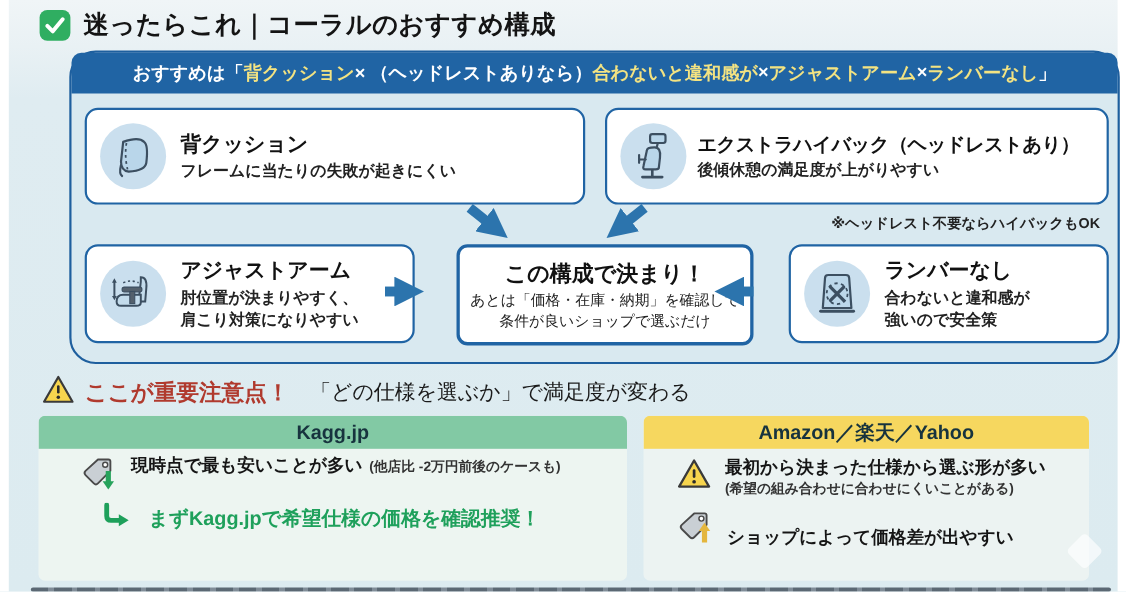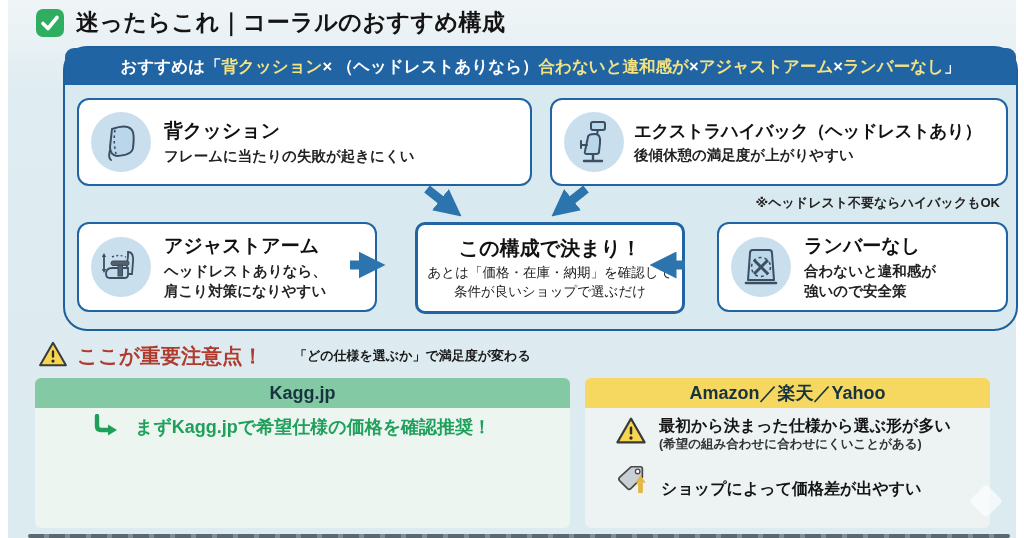--- a/index.html
+++ b/index.html
@@ -36,21 +36,21 @@
   .box-desc{font-size:14.5px;font-weight:600;color:#222;margin-top:3px;line-height:1.35;}
   .center-title{font-size:20px;font-weight:700;color:#111;}
   .center-desc{font-size:13.5px;font-weight:400;color:#222;line-height:1.4;}
   .hb-note{position:absolute;right:16px;top:146px;font-size:13px;font-weight:700;color:#222;}
 
   .arrow-layer{position:absolute;left:0;top:0;width:1024px;height:538px;pointer-events:none;}
 
   
   .warnhead{position:absolute;left:38px;top:340px;display:flex;align-items:center;gap:9px;}
   .warnhead .em{font-size:20.5px;font-weight:700;color:#b03a2e;}
-  .warnhead .rest{font-size:13px;font-weight:700;color:#1a1a1a;margin-left:22px;}
+  .warnhead .rest{font-size:19px;font-weight:400;color:#1a1a1a;margin-left:10px;}
 
   
   .panel{position:absolute;top:378px;height:150px;border-radius:6px;overflow:hidden;box-sizing:border-box;}
   .panel-kagg{left:35px;width:535px;background:#edf5f1;}
   .panel-mkt{left:585px;width:405px;background:#ecf3f2;}
   .panel-header{height:30px;display:flex;align-items:center;justify-content:center;
     font-size:18px;font-weight:700;color:#17333e;}
   .panel-kagg .panel-header{background:#82c9a4;}
   .panel-mkt .panel-header{background:#f6d75f;}
   .prow{display:flex;align-items:flex-start;gap:12px;padding:8px 8px 0 38px;}
@@ -140,21 +140,21 @@
             <rect x="20" y="21" width="4.5" height="11" fill="#54606c" stroke="#3c4f61" stroke-width="1"></rect>
             <path d="M14 13 Q21 10 28 13" fill="none" stroke="#3c4f61" stroke-width="1.4" stroke-dasharray="2 2.4"></path>
             <line x1="6" y1="12" x2="6" y2="26" stroke="#3c4f61" stroke-width="1.8"></line>
             <path d="M6 9 L3.8 13 L8.2 13 Z" fill="#3c4f61"></path>
             <path d="M6 29 L3.8 25 L8.2 25 Z" fill="#3c4f61"></path>
           </svg>
       </span>
       <div>
         <div class="box-title">アジャストアーム</div>
         <div class="box-desc">
-          <span>ヘッドレストありなら、</span><br>
+          <span>肘位置が決まりやすく、</span><br>
           <span>肩こり対策になりやすい</span>
         </div>
       </div>
     </div>
 
     <div class="box box-center">
       <div class="center-title">この構成で決まり！</div>
       <div class="center-desc">
         <span>あとは「価格・在庫・納期」を確認して</span><br>
         <span>条件が良いショップで選ぶだけ</span>
@@ -200,20 +200,33 @@
           <rect x="16.6" y="12" width="2.8" height="9" rx="1.4" fill="#2b2b2b"></rect>
           <circle cx="18" cy="25" r="1.9" fill="#2b2b2b"></circle>
         </svg>
     </span>
     <span class="em">ここが重要注意点！</span>
     <span class="rest">「どの仕様を選ぶか」で満足度が変わる</span>
   </div>
 
   <section class="panel panel-kagg">
     <div class="panel-header">Kagg.jp</div>
+    <div class="prow" style="padding-top:6px;">
+      <span class="ic">
+        <svg width="34" height="32" viewBox="0 0 36 34">
+            <path d="M5 15 L17 4 L27 4 Q29 4 29 6 L29 15 L17 27 Q15 29 13 27 L5 19 Q3 17 5 15 Z" fill="#c9cfd4" stroke="#4a4a4a" stroke-width="1.8" stroke-linejoin="round"></path>
+            <circle cx="24" cy="9" r="2.4" fill="#ffffff" stroke="#4a4a4a" stroke-width="1.4"></circle>
+            <line x1="27" y1="15" x2="27" y2="27" stroke="#27a35c" stroke-width="5"></line>
+            <path d="M27 33 L21.5 25 L32.5 25 Z" fill="#27a35c"></path>
+          </svg>
+      </span>
+      <div>
+        <span class="p-title">現時点で最も安いことが多い</span><span class="p-inline-sub">(他店比 -2万円前後のケースも)</span>
+      </div>
+    </div>
     <div class="cta-row">
       <span>
         <svg width="26" height="22" viewBox="0 0 26 22">
             <path d="M4 2 L4 12 Q4 16 8 16 L16 16" fill="none" stroke="#1ea05b" stroke-width="4.4" stroke-linecap="round" stroke-linejoin="round"></path>
             <path d="M24 16 L15 10.5 L15 21.5 Z" fill="#1ea05b"></path>
           </svg>
       </span>
       <span class="cta-text">まずKagg.jpで希望仕様の価格を確認推奨！</span>
     </div>
   </section>

